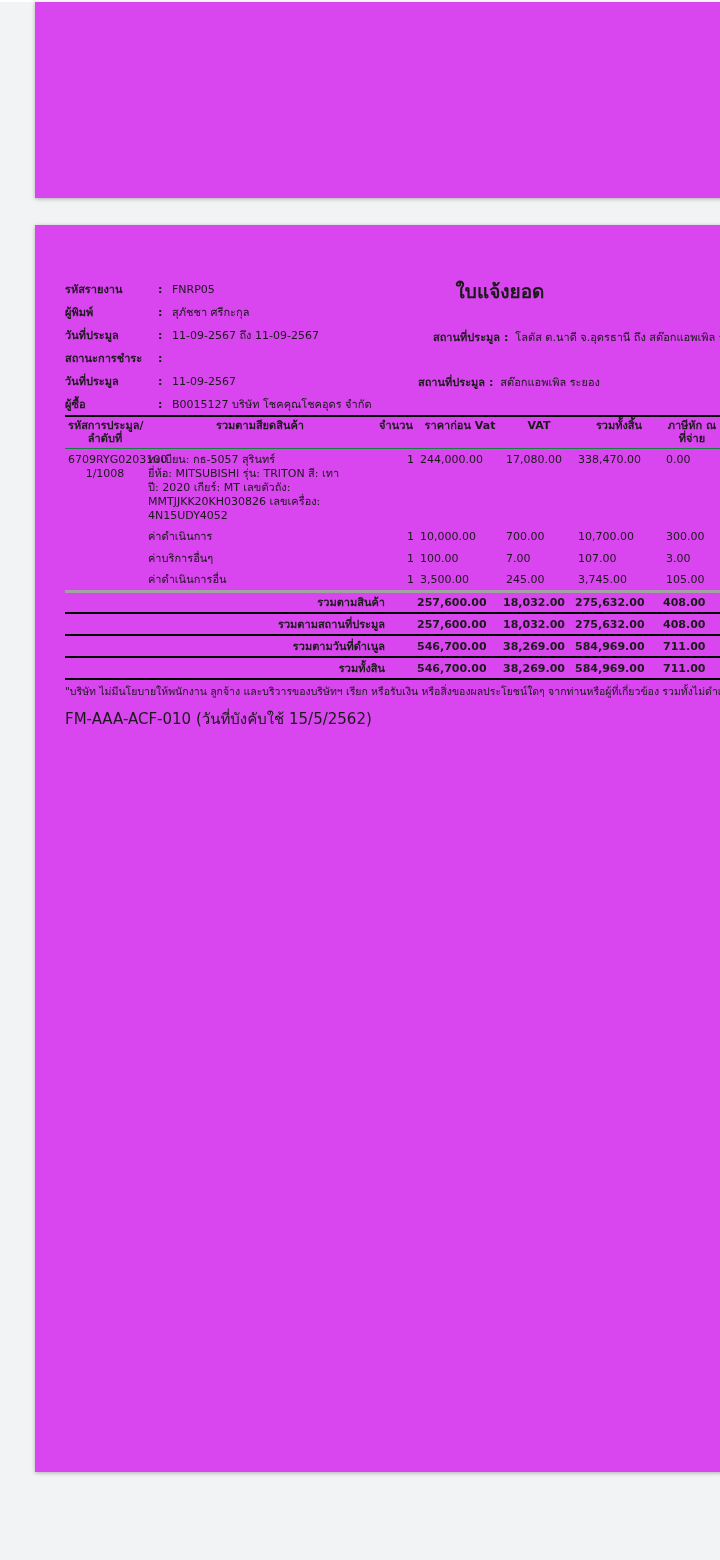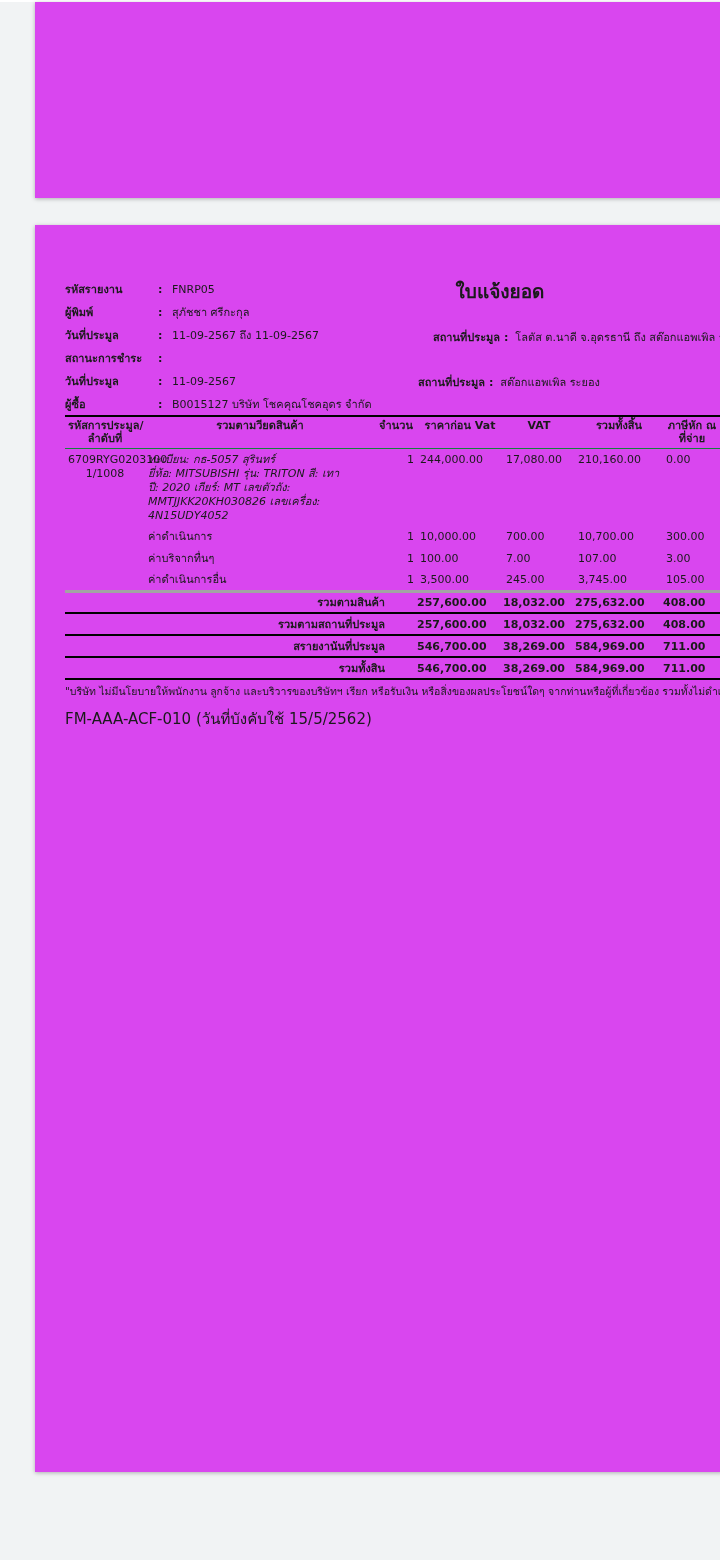--- a/index.html
+++ b/index.html
@@ -30,21 +30,21 @@
   .venue-label { font-weight:bold; margin-right:7px; }
 
   
   .inv-table { position:absolute; top:190px; left:30px; width:700px;
                border-collapse:collapse; table-layout:fixed; font-size:11px; }
   .h-row th { border-top:2.5px solid #000; border-bottom:1px solid #15803d;
               padding:2px 3px 3px; font-size:11px; line-height:13px;
               vertical-align:top; text-align:center; font-weight:bold; white-space:nowrap; }
   .item-row td { padding:4px 3px 2px; line-height:14px; vertical-align:top; }
   .item-code { text-align:center; }
-  .desc-line { white-space:nowrap;font-style:italic; }
+  .desc-line { white-space:nowrap; }
   .fee-row td { height:22px; padding:0 3px; vertical-align:middle; }
   .fee-row.fee-last td { border-bottom:3px solid #a3a3a3; }
   .sum-row td { height:22px; border-bottom:2px solid #000; vertical-align:middle; font-weight:bold; }
   .sum-label { text-align:right; padding-right:32px; white-space:nowrap; }
   .num { text-align:left; padding-right:4px; white-space:nowrap; }
   .qty { text-align:right; padding-right:6px; }
 
   
   .footer-note { position:absolute; top:459px; left:30px; font-size:10.5px;
                  line-height:14px; white-space:nowrap; }
@@ -112,21 +112,21 @@
           <col style="width:88px">
           <col style="width:58px">
           <col style="width:44px">
       </colgroup>
       <thead>
         <tr class="h-row">
           <th>
             <div>รหัสการประมูล/</div>
             <div>ลำดับที่</div>
           </th>
-          <th>รวมตามวียดสินค้า</th>
+          <th>รวมตามสียดสินค้า</th>
           <th>จำนวน</th>
           <th>ราคาก่อน Vat</th>
           <th>VAT</th>
           <th>รวมทั้งสิ้น</th>
           <th>
             <div>ภาษีหัก ณ</div>
             <div>ที่จ่าย</div>
           </th>
           <th></th>
         </tr>
@@ -140,38 +140,38 @@
           <td>
             <div class="desc-line">ทะเบียน: กธ-5057 สุรินทร์</div>
             <div class="desc-line">ยี่ห้อ: MITSUBISHI รุ่น: TRITON  สี: เทา</div>
             <div class="desc-line">ปี: 2020 เกียร์: MT เลขตัวถัง:</div>
             <div class="desc-line">MMTJJKK20KH030826 เลขเครื่อง:</div>
             <div class="desc-line">4N15UDY4052</div>
           </td>
           <td class="qty">1</td>
           <td class="num">244,000.00</td>
           <td class="num">17,080.00</td>
-          <td class="num">210,160.00</td>
+          <td class="num">338,470.00</td>
           <td class="num">0.00</td>
           <td></td>
         </tr>
 
         <tr class="fee-row">
           <td></td>
           <td>ค่าดำเนินการ</td>
           <td class="qty">1</td>
           <td class="num">10,000.00</td>
           <td class="num">700.00</td>
           <td class="num">10,700.00</td>
           <td class="num">300.00</td>
           <td></td>
         </tr>
         <tr class="fee-row">
           <td></td>
-          <td>ค่าบริจากทื่นๆ</td>
+          <td>ค่าบริการอื่นๆ</td>
           <td class="qty">1</td>
           <td class="num">100.00</td>
           <td class="num">7.00</td>
           <td class="num">107.00</td>
           <td class="num">3.00</td>
           <td></td>
         </tr>
         <tr class="fee-row fee-last">
           <td></td>
           <td>ค่าดำเนินการอื่น</td>
@@ -193,21 +193,21 @@
         </tr>
         <tr class="sum-row">
           <td class="sum-label" colspan="3">รวมตามสถานที่ประมูล</td>
           <td class="num">257,600.00</td>
           <td class="num">18,032.00</td>
           <td class="num">275,632.00</td>
           <td class="num">408.00</td>
           <td></td>
         </tr>
         <tr class="sum-row">
-          <td class="sum-label" colspan="3">สรายงานันที่ประมูล</td>
+          <td class="sum-label" colspan="3">รวมตามวันที่ดำเนูล</td>
           <td class="num">546,700.00</td>
           <td class="num">38,269.00</td>
           <td class="num">584,969.00</td>
           <td class="num">711.00</td>
           <td></td>
         </tr>
         <tr class="sum-row">
           <td class="sum-label" colspan="3">รวมทั้งสิน</td>
           <td class="num">546,700.00</td>
           <td class="num">38,269.00</td>

